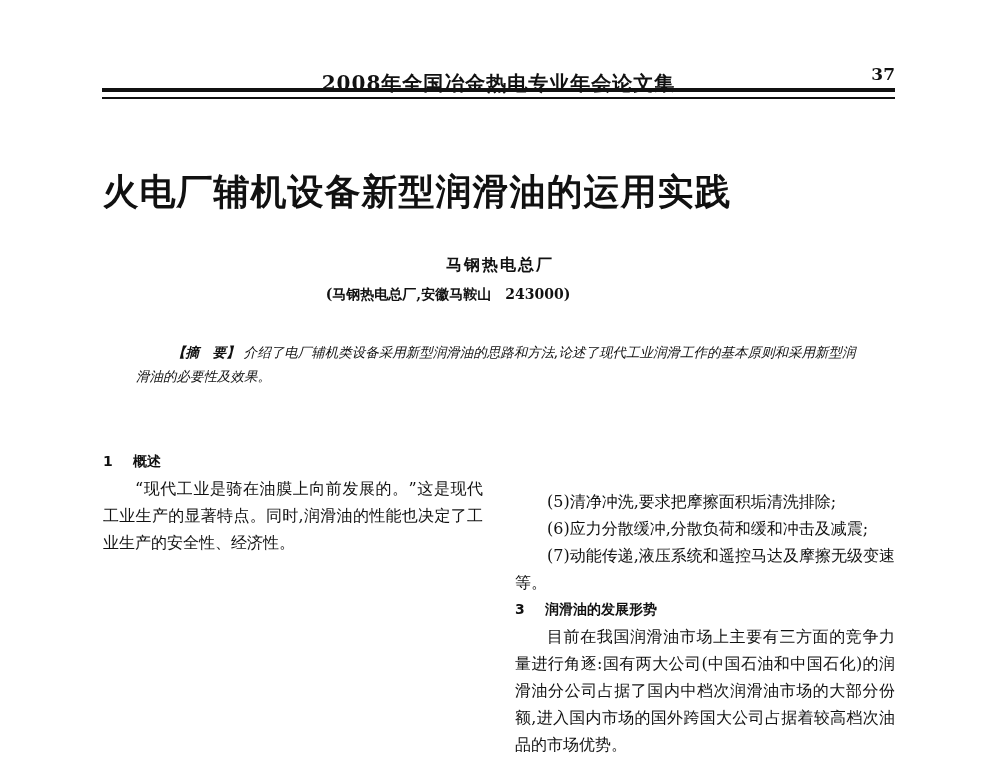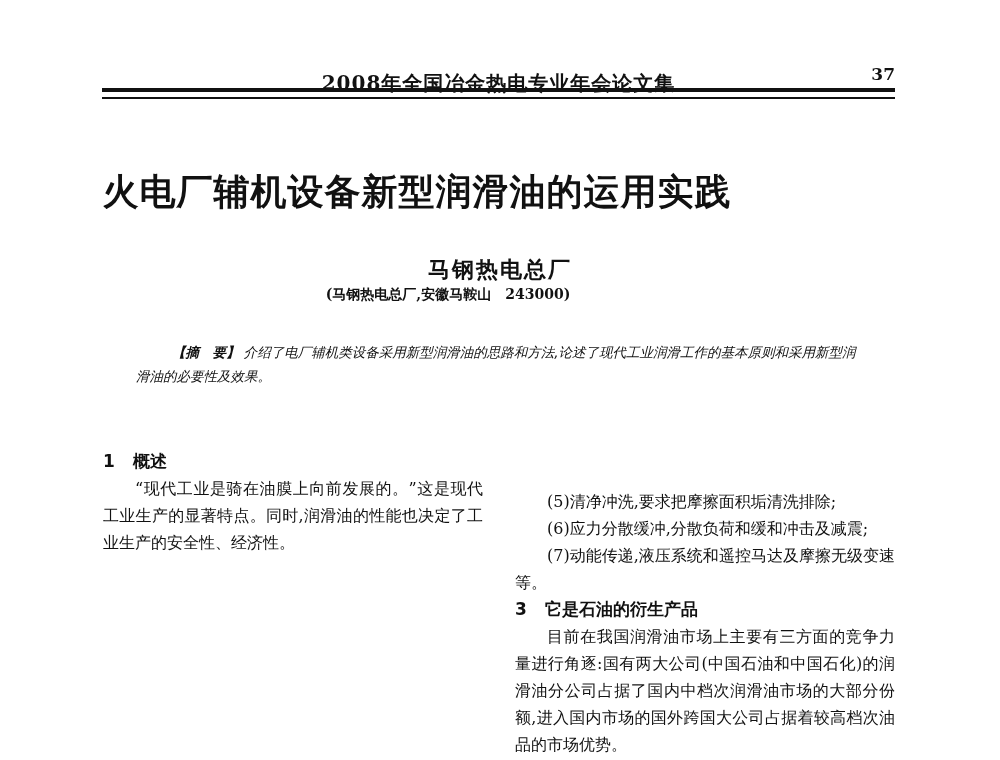--- a/index.html
+++ b/index.html
@@ -3,29 +3,29 @@
 <meta charset="utf-8">
 <style>
   html, body { margin: 0; padding: 0; background: #ffffff; }
   body { width: 1000px; height: 760px; position: relative; overflow: hidden; color: #111; font-family: "DejaVu Serif", "Liberation Serif", serif; }
   .running-head { position: absolute; left: 102px; width: 793px; top: 62px; height: 24px; }
   .running-title { position: absolute; left: 0; right: 0; text-align: center; top: 8px; font-size: 20px; font-weight: bold; letter-spacing: 1px; }
   .page-number { position: absolute; right: 0; top: 2px; font-size: 17px; font-weight: bold; }
   .rule-thick { position: absolute; left: 102px; width: 793px; top: 88px; height: 4px; background: #111; }
   .rule-thin { position: absolute; left: 102px; width: 793px; top: 97px; height: 1.5px; background: #111; }
   .title { position: absolute; left: 0; width: 834px; top: 168px; text-align: center; font-size: 36px; font-weight: bold; letter-spacing: 1px; }
-  .author { position: absolute; left: 0; width: 1000px; top: 255px; text-align: center; font-size: 22px; font-weight: bold; letter-spacing: 2px; }
+  .author { position: absolute; left: 0; width: 1000px; top: 255px; text-align: center; font-size: 16px; font-weight: bold; letter-spacing: 2px; }
   .affiliation { position: absolute; left: 0; width: 896px; top: 286px; text-align: center; font-size: 14px; font-weight: bold; }
   .abstract { position: absolute; left: 136px; width: 720px; top: 340px; font-size: 13.5px; line-height: 24px; font-family: "DejaVu Sans", "Liberation Sans", sans-serif; }
   .abstract .para { text-indent: 36px; margin: 0; font-style: italic; }
   .label { font-weight: bold; }
   .col { position: absolute; top: 448px; width: 380px; font-size: 16px; line-height: 27px; font-family: "DejaVu Serif", "Liberation Serif", serif; }
   .col-left { left: 103px; }
   .col-right { left: 515px; margin-top: 40px; }
-  .section-heading { font-family: "DejaVu Sans", "Liberation Sans", sans-serif; font-weight: bold; font-size: 17px; margin: 0; height: 27px; }
+  .section-heading { font-family: "DejaVu Sans", "Liberation Sans", sans-serif; font-weight: bold; font-size: 14px; margin: 0; height: 27px; }
   .section-heading .num { display: inline-block; width: 30px; }
   .p { margin: 0; text-indent: 2em; text-align: justify; }
 </style>
 </head>
 <body>
 
 <div class="running-head">
   <div class="running-title">2008年全国冶金热电专业年会论文集</div>
   <div class="page-number">37</div>
 </div>
@@ -48,16 +48,16 @@
     <span class="num">1</span><span>概述</span>
   </h2>
   <p class="p">“现代工业是骑在油膜上向前发展的。”这是现代工业生产的显著特点。同时,润滑油的性能也决定了工业生产的安全性、经济性。</p>
 </div>
 
 <div class="col col-right">
   <p class="p">(5)清净冲洗,要求把摩擦面积垢清洗排除;</p>
   <p class="p">(6)应力分散缓冲,分散负荷和缓和冲击及减震;</p>
   <p class="p">(7)动能传递,液压系统和遥控马达及摩擦无级变速等。</p>
   <h2 class="section-heading">
-    <span class="num">3</span><span>它是石油的衍生产品</span>
+    <span class="num">3</span><span>润滑油的发展形势</span>
   </h2>
   <p class="p">目前在我国润滑油市场上主要有三方面的竞争力量进行角逐:国有两大公司(中国石油和中国石化)的润滑油分公司占据了国内中档次润滑油市场的大部分份额,进入国内市场的国外跨国大公司占据着较高档次油品的市场优势。</p>
 </div>
 
 </body></html>

